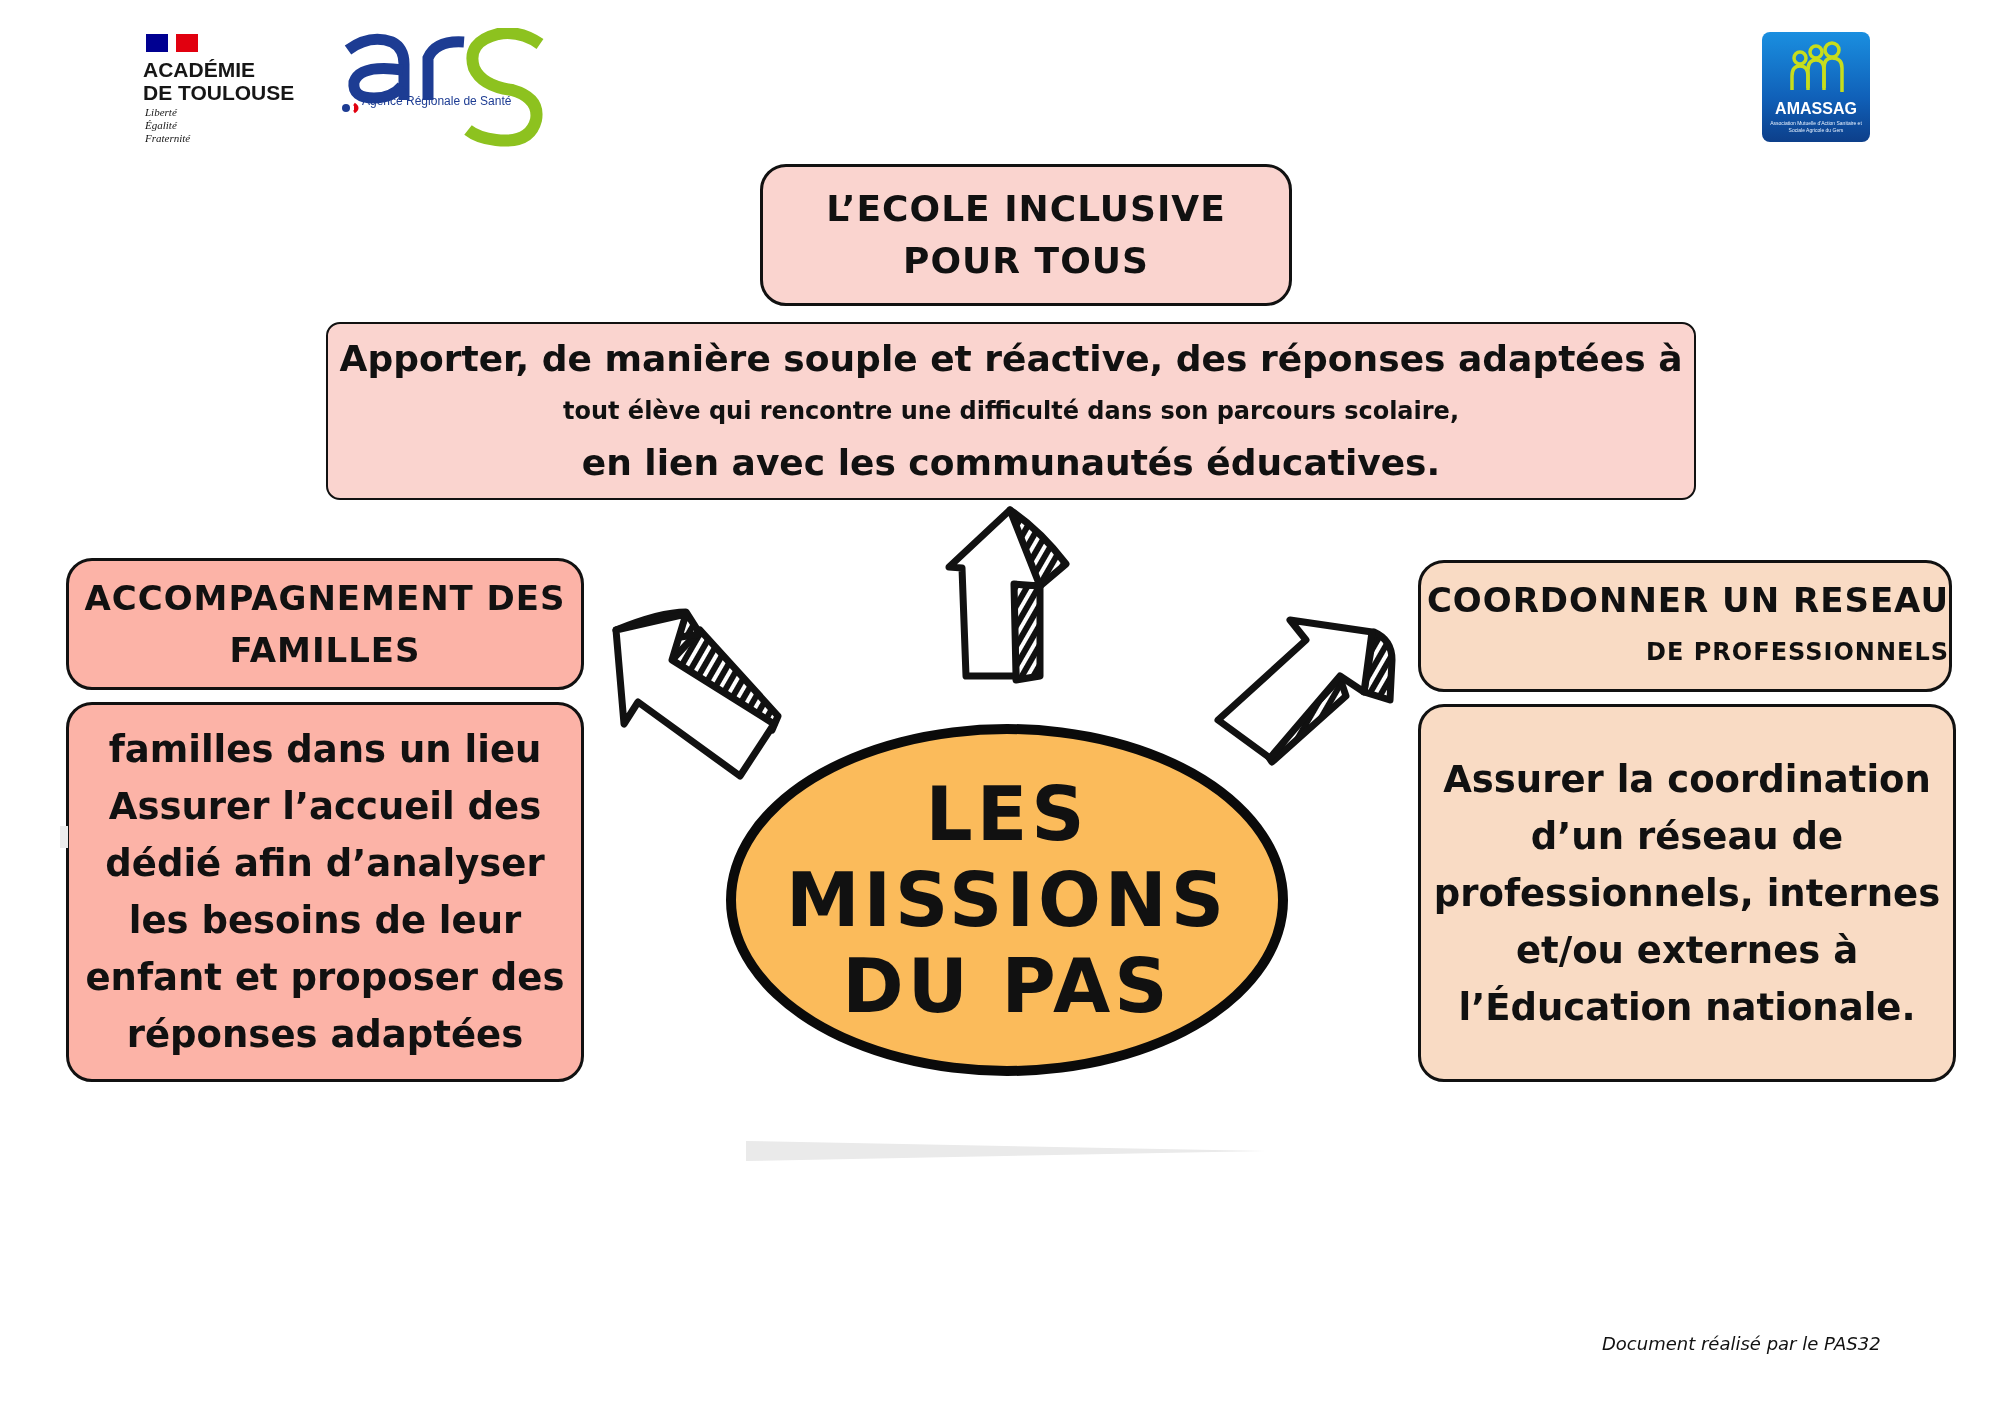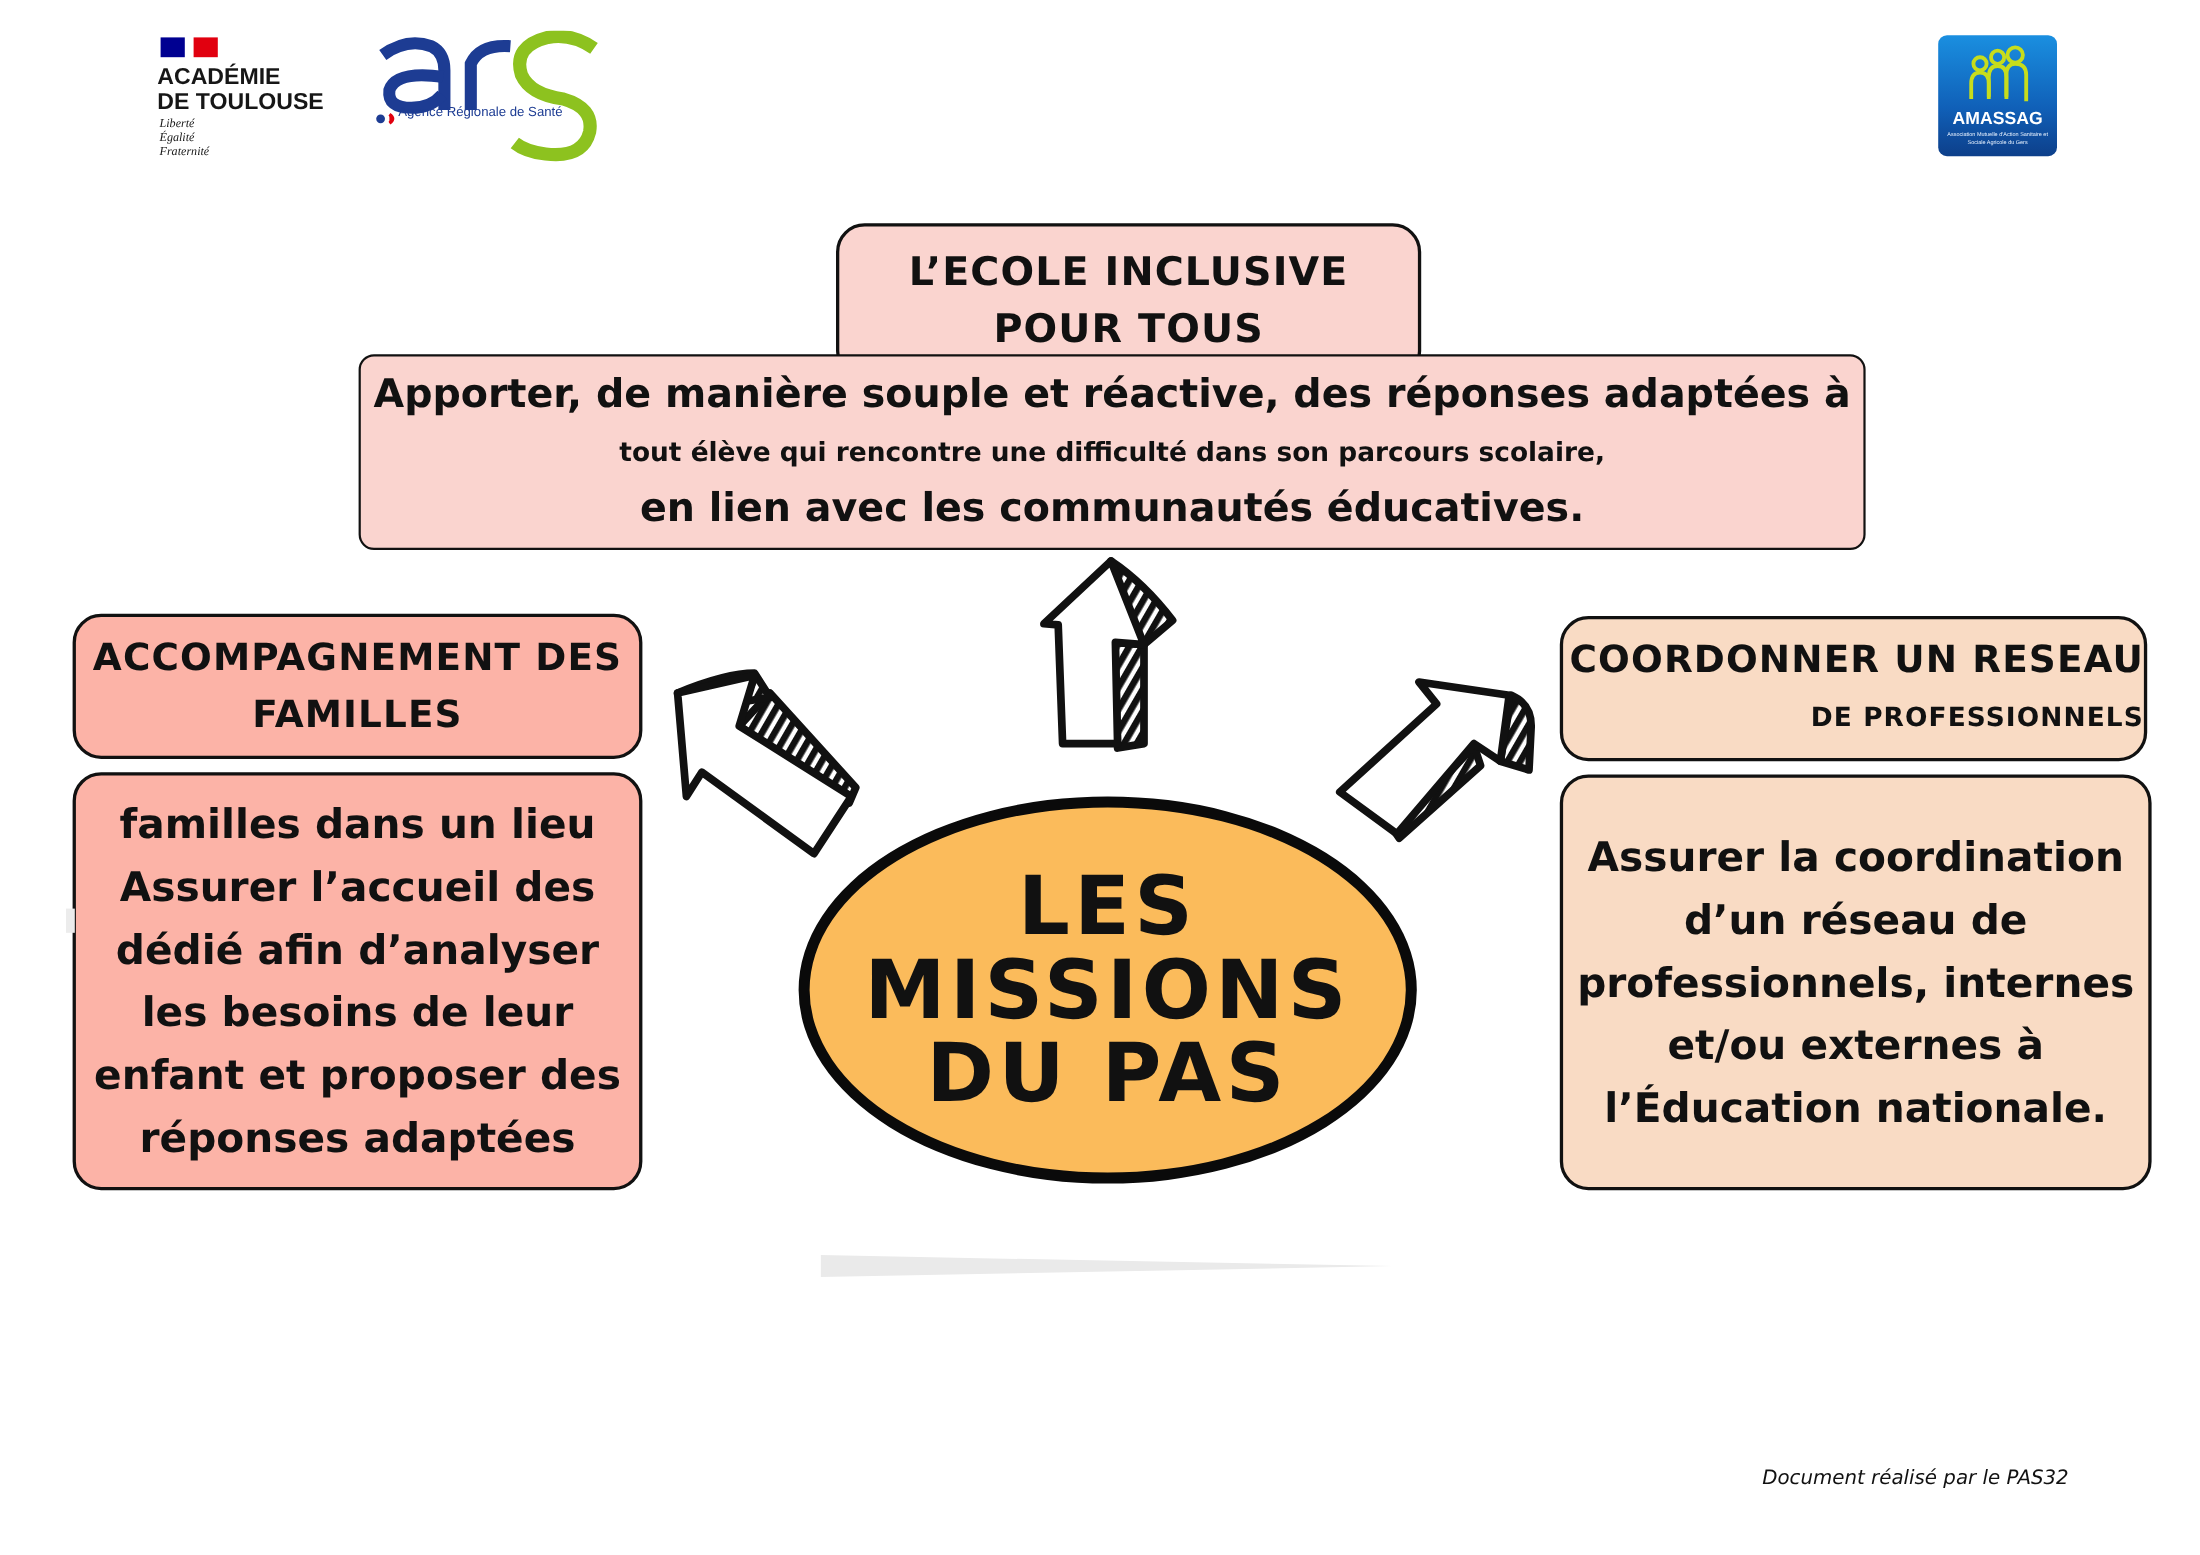--- a/index.html
+++ b/index.html
@@ -25,30 +25,30 @@
   .ars-tag { left:362px; top:94px; font-family:"Liberation Sans", sans-serif; font-size:12px;
              color:#1d3c93; white-space:nowrap; }
   .amassag { left:1762px; top:32px; width:108px; height:110px; border-radius:8px;
              background:linear-gradient(180deg,#1a8fe0 0%,#1060b8 60%,#0d3f8a 100%); }
   .amassag-name { left:0; width:108px; top:68px; text-align:center; font-family:"Liberation Sans", sans-serif;
                   font-weight:bold; font-size:16px; color:#fff; }
   .amassag-sub { left:6px; top:88px; width:96px; text-align:center; font-family:"Liberation Sans", sans-serif;
                  font-size:5px; line-height:7px; color:#e8f2ff; }
 
   
-  .b-top-title { left:760px; top:164px; width:532px; height:142px; background:#fad4cf;margin-top:39px; }
+  .b-top-title { left:760px; top:164px; width:532px; height:142px; background:#fad4cf; }
   .b-top-body { left:326px; top:322px; width:1370px; height:178px; background:#fad4cf; border-width:2px; border-radius:14px; }
   .b-left-title { left:66px; top:558px; width:518px; height:132px; background:#fcb3a7; }
   .b-left-body { left:66px; top:702px; width:518px; height:380px; background:#fcb3a7; }
   .b-right-title { left:1418px; top:560px; width:534px; height:132px; background:#f9dbc4;align-items:flex-end; }
   .b-right-body { left:1418px; top:704px; width:538px; height:378px; background:#f9dbc4; }
 
   .ellipse { left:726px; top:724px; width:562px; height:352px; box-sizing:border-box;
              background:#fbbb5b; border:10px solid #0a0a0a; border-radius:50%;
-             display:flex; flex-direction:column; align-items:center; justify-content:center; }
+             display:flex; flex-direction:column; align-items:center; justify-content:center;gap:10px; }
   .ellipse .line { font-weight:bold; font-size:74px; line-height:76px; letter-spacing:4px; color:#111; }
 
   .shadow { left:746px; top:1140px; width:520px; height:22px; }
   .footer { left:1602px; top:1333px; font-family:"DejaVu Sans", sans-serif; font-style:italic;
             font-size:18px; color:#111; white-space:nowrap; }
   .ghost { left:60px; top:826px; width:8px; height:22px; background:#ececec; }
 </style>
 </head>
 <body>
 

